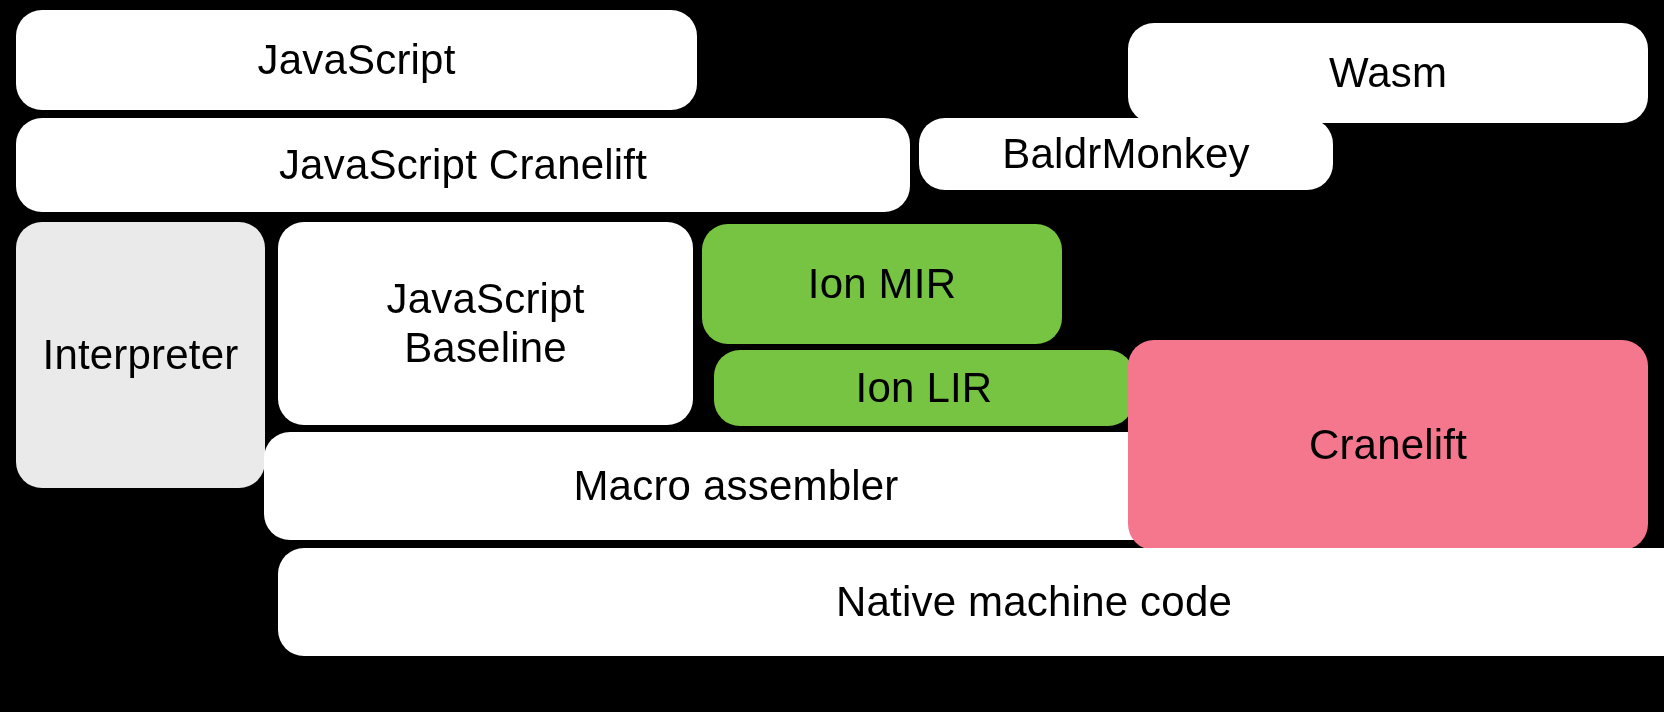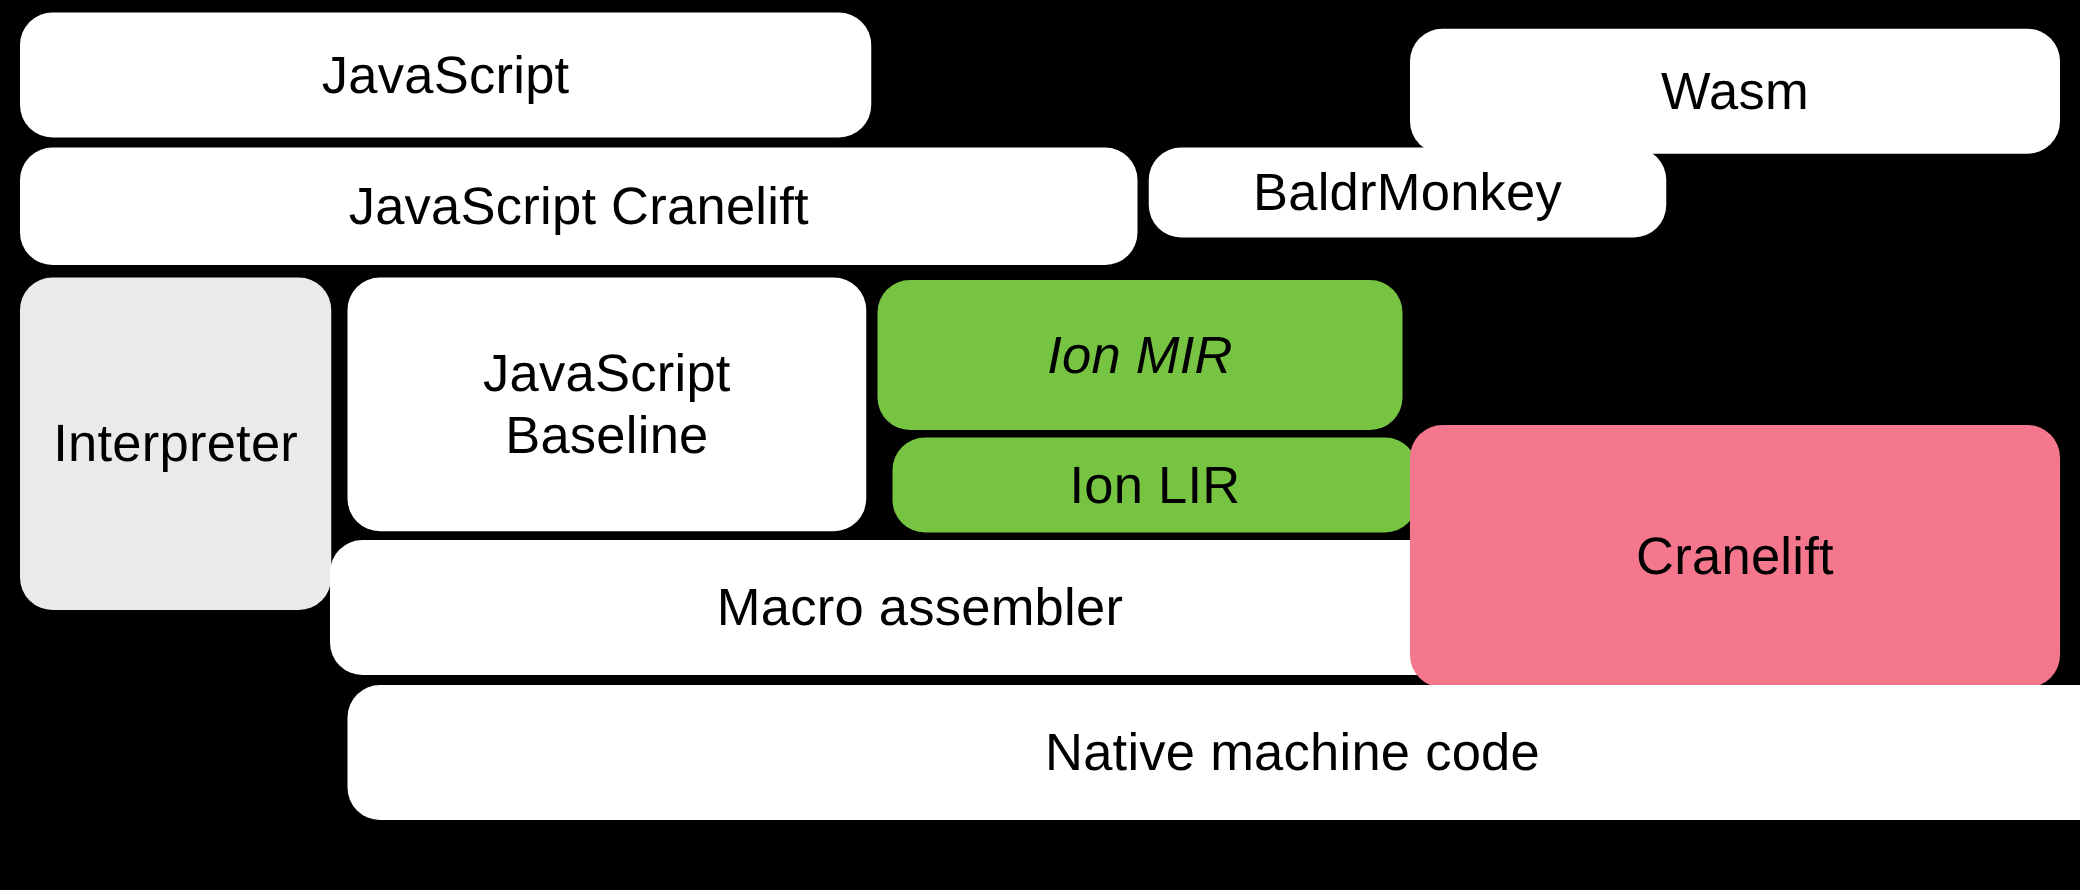--- a/index.html
+++ b/index.html
@@ -43,21 +43,21 @@
   #n-asmjs           { left: 705px;  top: 10px;  width: 415px;  height: 100px; }
   #n-wasm            { left: 1128px; top: 23px;  width: 520px;  height: 100px; }
 
   
   #n-js-bytecode     { left: 16px;   top: 118px; width: 894px;  height: 94px; }
   #n-baldrmonkey     { left: 919px;  top: 118px; width: 414px;  height: 72px; }
 
   
   #n-interpreter     { left: 16px;   top: 222px; width: 249px;  height: 266px; }
   #n-js-baseline     { left: 278px;  top: 222px; width: 415px;  height: 203px; }
-  #n-ion-mir         { left: 702px;  top: 224px; width: 420px;  height: 120px; font-style: italic; }
+  #n-ion-mir         { left: 702px;  top: 224px; width: 360px;  height: 120px; }
   #n-ion-lir         { left: 702px;  top: 350px; width: 420px;  height: 76px; margin-left: 12px;  }
   #n-macro-assembler { left: 264px;  top: 432px; width: 944px;  height: 108px; }
   #n-cranelift       { left: 1128px; top: 340px; width: 520px;  height: 210px; }
 
   
   #n-native-code     { left: 278px;  top: 548px; width: 1512px; height: 108px; }
 </style>
 </head>
 <body>
 

